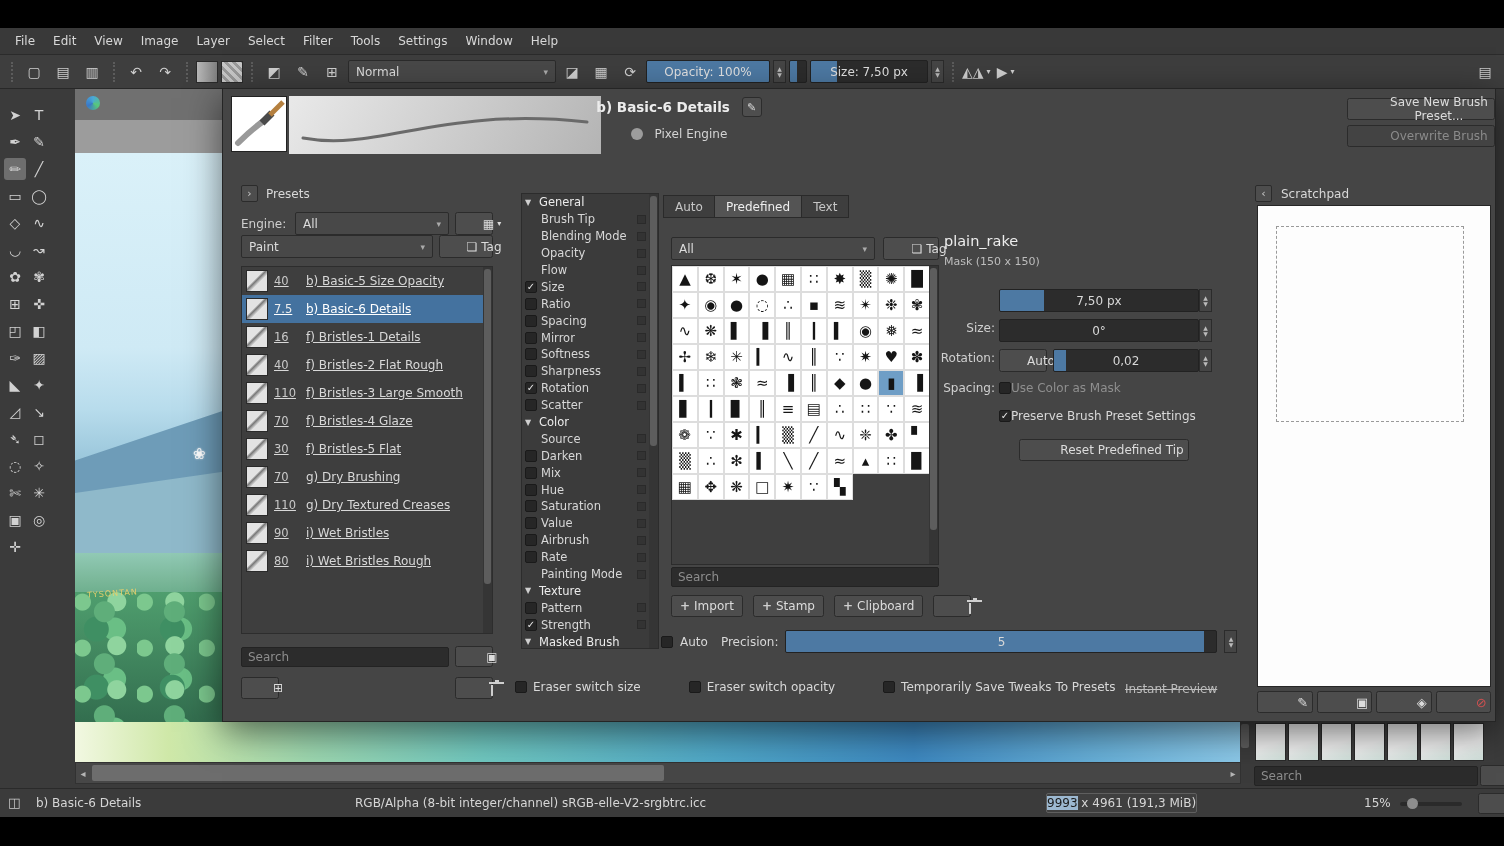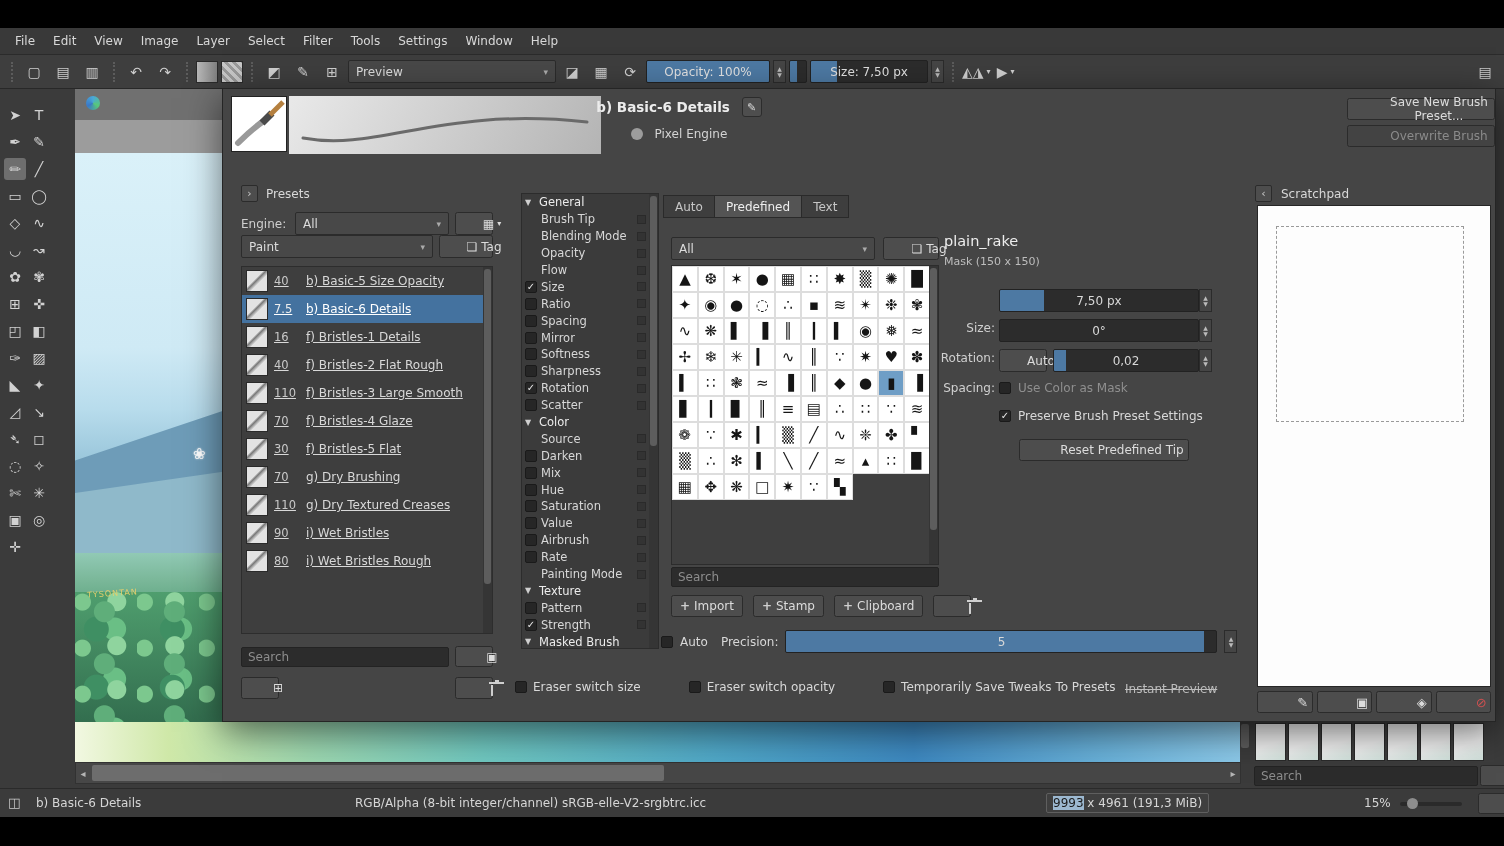--- a/index.html
+++ b/index.html
@@ -105,21 +105,21 @@
   .gcell{background:#fff;box-shadow:inset 0 0 0 1px #ddd;display:flex;align-items:center;justify-content:center;font-size:15px;color:#151515;overflow:hidden;}
   .gcell.sel{background:#6f9ec6;}
   .tipsearch{position:absolute;left:448px;top:478px;width:268px;}
   .tipbtns{position:absolute;left:448px;top:506px;width:268px;display:flex;align-items:center;gap:10px;}
   .tipbtn{height:22px;padding:0 8px;}
   .plus{color:#cfcfcf;margin-right:4px;font-weight:bold;}
   
   .tipname{position:absolute;left:721px;top:144px;font-size:14.5px;color:#ededed;}
   .tipmask{position:absolute;left:721px;top:166px;font-size:11px;color:#bdbdbd;}
   .ilabel{position:absolute;width:112px;text-align:right;color:#d0d0d0;margin-top:28px;}
-  .checkline{position:absolute;display:flex;align-items:center;gap:7px;}
+  .checkline{position:absolute;display:flex;align-items:center;}
   .resetbtn{position:absolute;left:796px;top:350px;width:170px;height:22px;}
   .precision{position:absolute;left:438px;top:541px;display:flex;align-items:center;gap:7px;}
   .footer{position:absolute;left:292px;top:591px;display:flex;align-items:center;gap:48px;}
   .fcheck{display:flex;align-items:center;gap:6px;}
   .instant{position:absolute;left:902px;top:593px;color:#bdbdbd;text-decoration:line-through;}
   
   .scr-head{position:absolute;left:1032px;top:96px;display:flex;align-items:center;gap:9px;}
   .scr-white{position:absolute;left:1034px;top:116px;width:234px;height:482px;background:#fdfdfd;border:1px solid #262626;}
   .scr-dash{position:absolute;left:18px;top:20px;width:188px;height:196px;border:1px dashed #9a9a9a;}
   .scr-icons{position:absolute;left:1034px;top:602px;width:234px;display:flex;gap:4px;}
@@ -128,21 +128,21 @@
   .dock-vscroll{position:absolute;left:1240px;top:722px;width:10px;height:40px;background:#3a3a3a;}
   .dock-vh{position:absolute;left:1px;right:1px;top:2px;height:24px;background:#5d5d5d;border-radius:2px;}
   .thumbs{position:absolute;left:1254px;top:722px;width:240px;height:40px;background:#3c3c3c;display:flex;gap:2px;padding:1px;}
   .thumb{width:31px;height:38px;background:linear-gradient(160deg,#f2f2f2 55%,#cfe0da 100%);border:1px solid #2a2a2a;}
   .dock-search{position:absolute;left:1254px;top:766px;width:224px;}
   .dock-sbtn{position:absolute;left:1480px;top:765px;width:20px;height:21px;font-size:11px;}
   
   .statusbar{position:absolute;left:0;top:788px;width:100%;height:29px;background:#3b3b3b;border-top:1px solid #2a2a2a;}
   .sb{position:absolute;top:7px;font-size:12px;color:#d6d6d6;}
   .sb-icon{left:8px;top:6px;font-size:13px;color:#c8c8c8;}
-  .dims{left:1046px;top:4px;border:1px solid #5f5f5f;background:#3f3f3f;padding:2px 6px;border-radius:2px;}
+  .dims{left:1046px;top:4px;border:1px solid #5f5f5f;background:#3f3f3f;padding:2px 0;border-radius:2px;}
   .dims .hi{background:#9cb8d0;color:#1c1c1c;}
   .zslider{position:absolute;left:1400px;top:13px;width:62px;height:4px;background:#2a2a2a;border-radius:2px;}
   .zhandle{position:absolute;left:7px;top:-4px;width:11px;height:11px;border-radius:50%;background:#8d8d8d;}
   .blackbar-top{position:absolute;left:0;top:0;width:100%;height:28px;background:#000;}
   .blackbar-bot{position:absolute;left:0;top:817px;width:100%;height:29px;background:#000;}
 </style>
 </head>
 <body>
 
 <div class="root">
@@ -195,21 +195,21 @@
           <span>◩</span>
         </div>
         <div class="tbtn">
           <span>✎</span>
         </div>
         <div class="tbtn">
           <span>⊞</span>
         </div>
       </div>
     <div class="combo" style="width:208px;">
-      <span>Preview</span>
+      <span>Normal</span>
       <span class="arr">▾</span>
     </div>
     <div id="tb-edit" style="display:flex;gap:3px;">
         <div class="tbtn">
           <span>◪</span>
         </div>
         <div class="tbtn">
           <span>▦</span>
         </div>
         <div class="tbtn">

